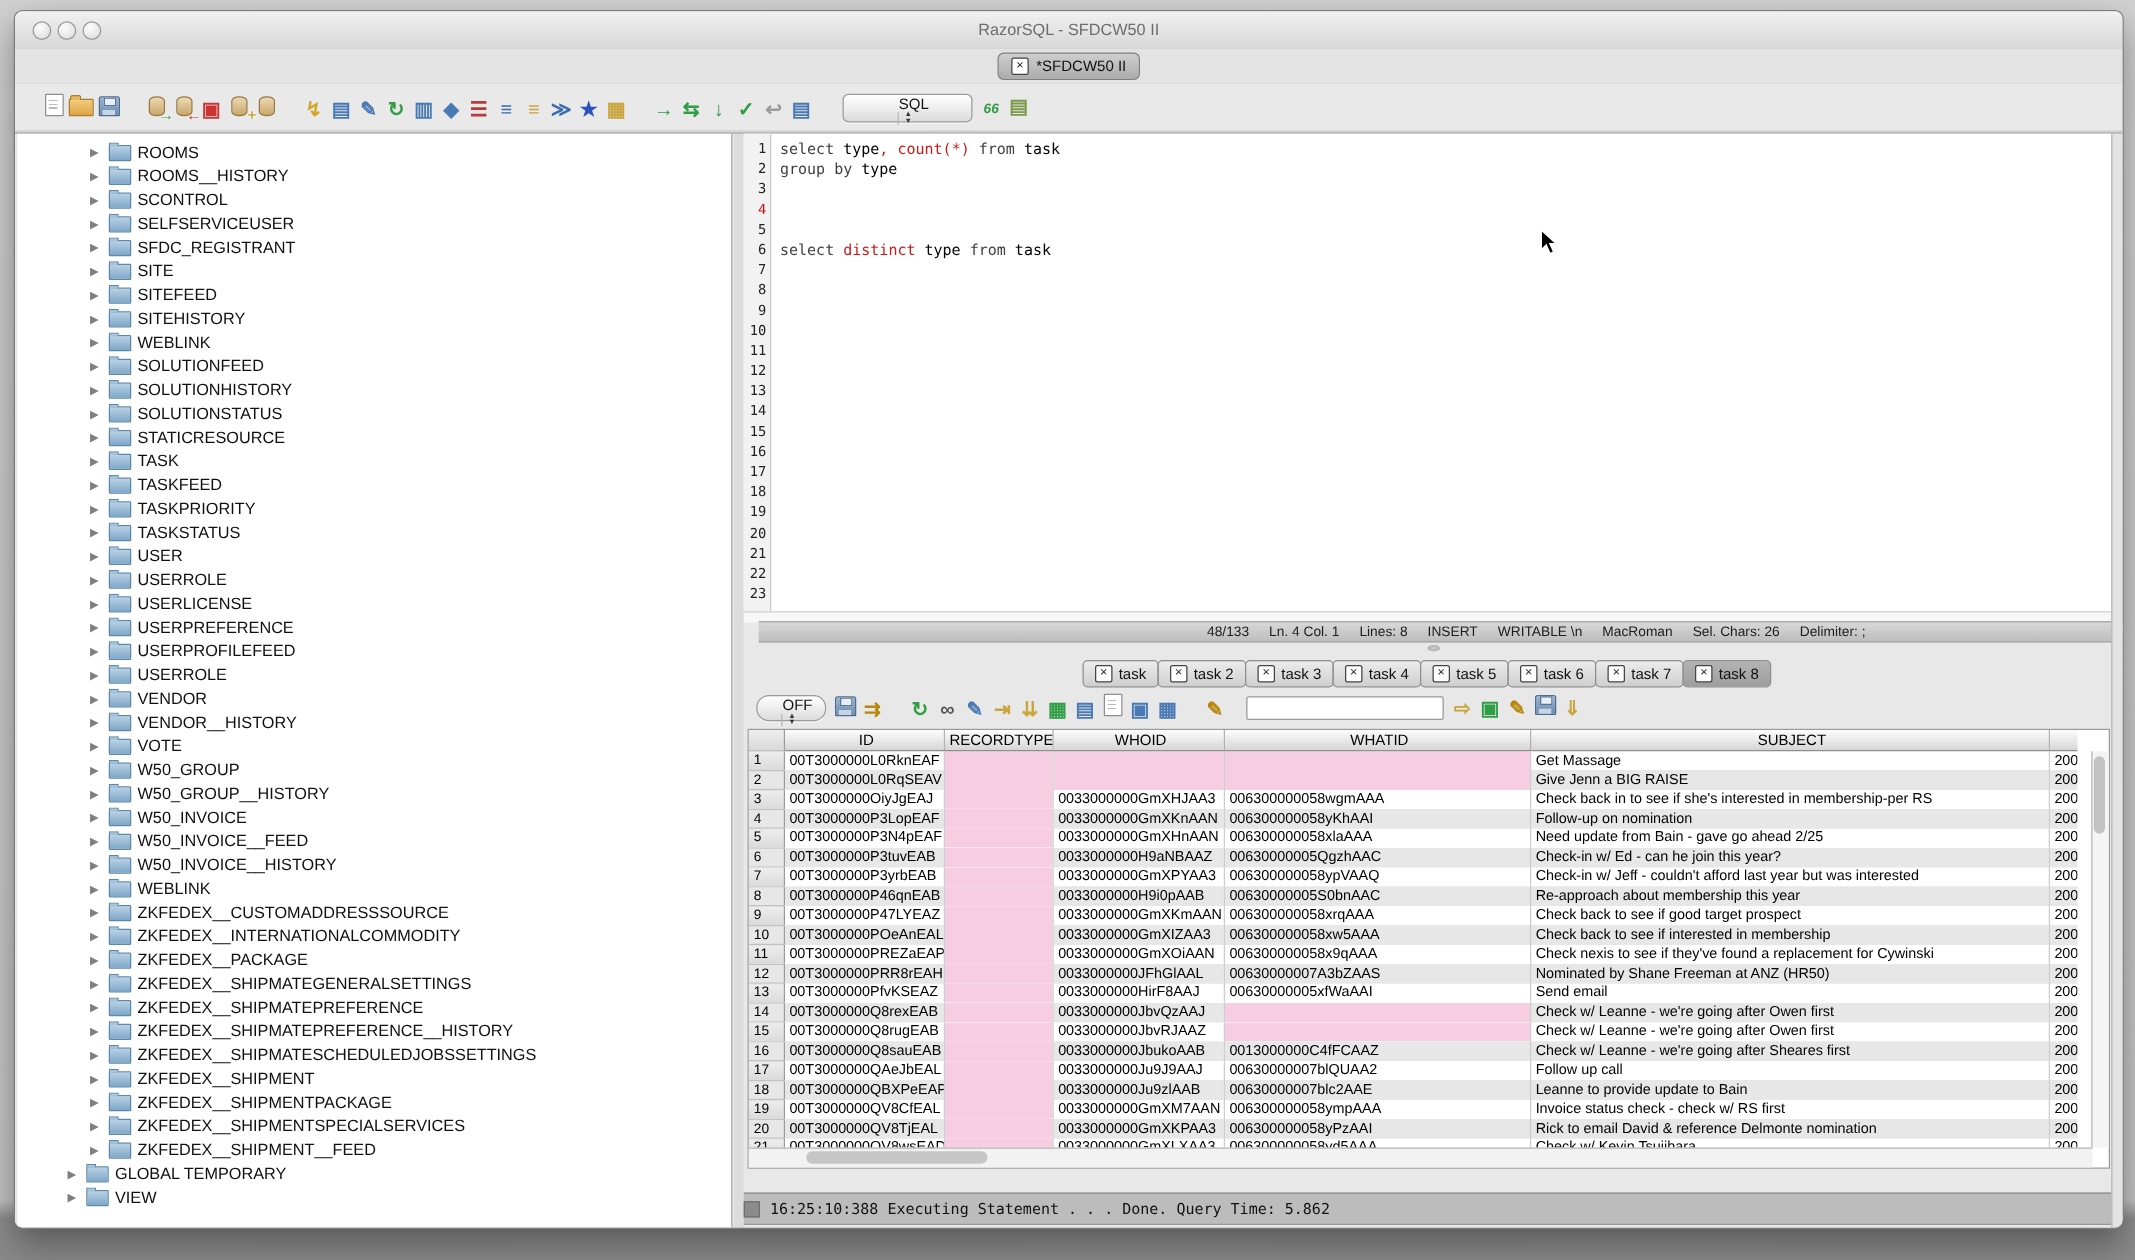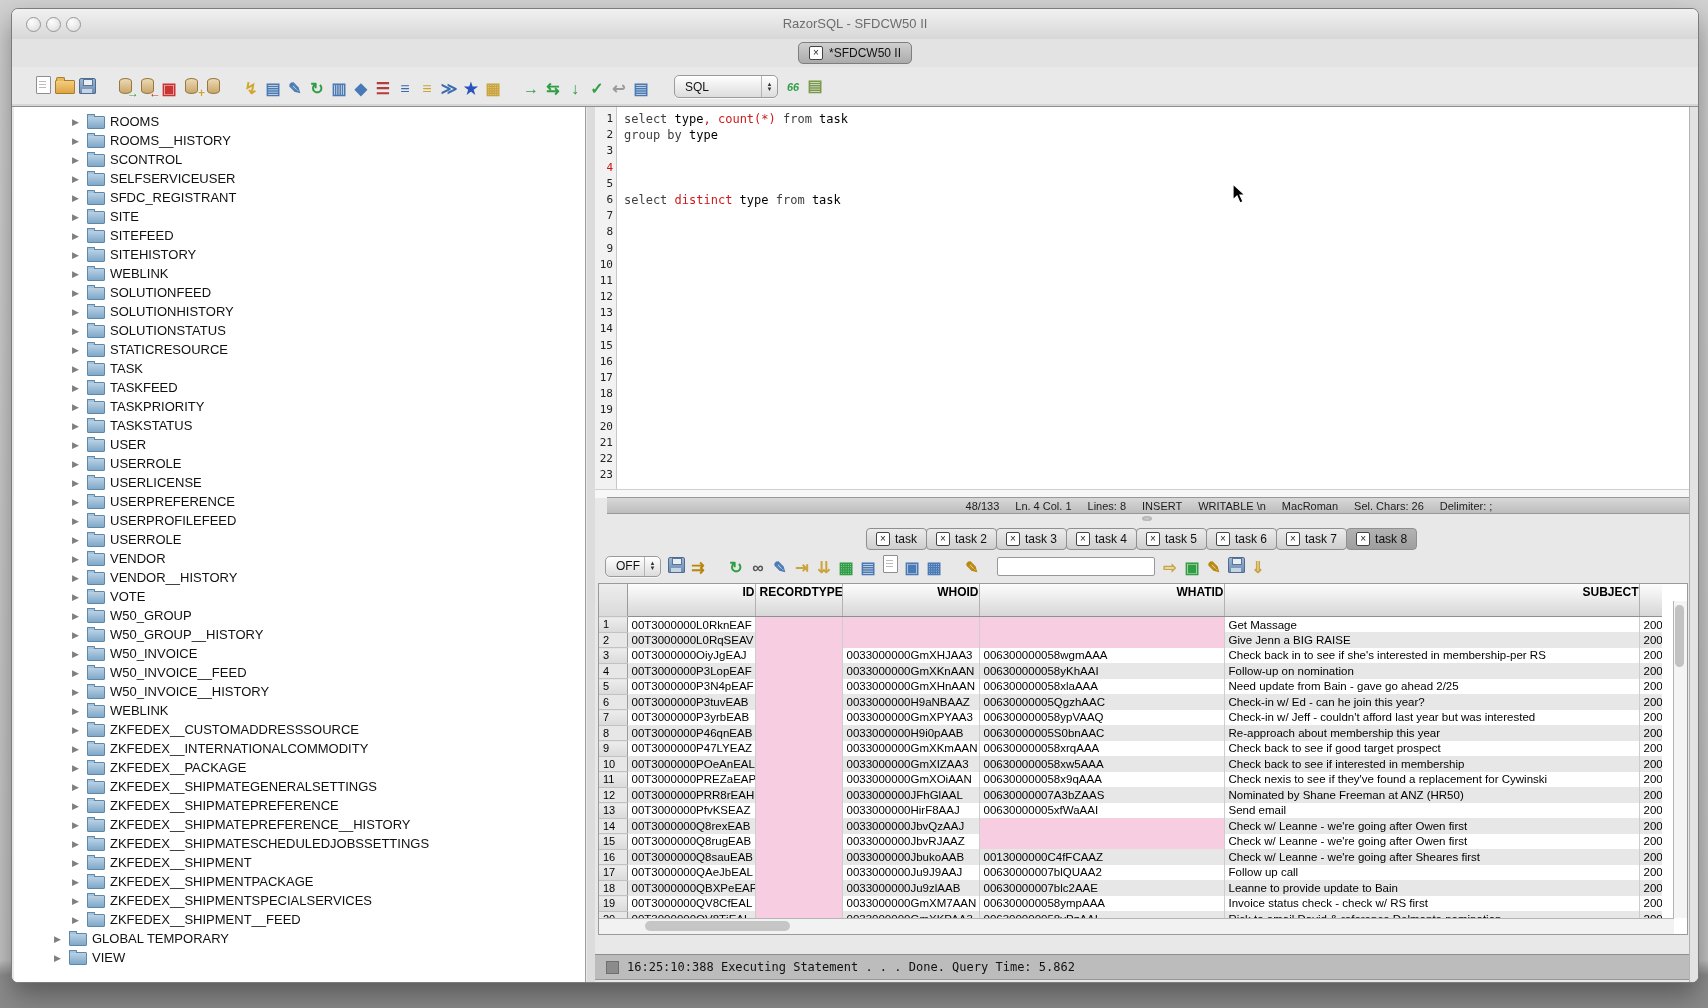--- a/index.html
+++ b/index.html
@@ -46,21 +46,21 @@
   .sh-disk{width:15px;height:14px;background:linear-gradient(#9db7d4,#6d8cb0);border:1px solid #4f6d90;
     border-radius:2px 2px 1px 1px;position:relative;}
   .sh-disk::before{content:"";position:absolute;left:3px;top:0;width:8px;height:5px;background:#e9eef4;border:1px solid #5a7697;}
   .sh-disk::after{content:"";position:absolute;left:2px;bottom:0;width:10px;height:4px;background:#c7d4e4;}
   .sh-cyl{width:11px;height:14px;background:linear-gradient(#ecd9b4,#c9a76c);border:1px solid #97793f;
     border-radius:50% 50% 50% 50% / 22% 22% 22% 22%;}
   .tbicon .ov{position:absolute;right:-3px;bottom:-2px;font-size:12px;font-weight:bold;
     text-shadow:0 0 2px #fff,0 0 2px #fff;line-height:1;}
   
   .combo{height:21px;border:1px solid #9b9b9b;border-radius:5px;background:linear-gradient(#ffffff,#dcdcdc);
-    display:inline-flex;align-items:center;font-size:12px;color:#111;box-shadow:0 1px 0 #f7f7f7;}
+    display:inline-flex;align-items:center;font-size:12px;color:#111;box-shadow:0 1px 0 #f7f7f7;flex-direction:column;}
   #sql-combo{width:102px;margin-left:18px;}
   .combo .clabel{flex:1;padding-left:10px;}
   .combo .stepper{width:15px;display:flex;flex-direction:column;align-items:center;justify-content:center;
     border-left:1px solid #b5b5b5;height:100%;font-size:6px;color:#333;line-height:5px;}
   
   #main{position:absolute;left:0;top:98px;width:100%;bottom:0;background:#e8e8e8;}
   #tree{position:absolute;left:2px;top:0;width:572px;height:100%;background:#fff;
     border-right:1px solid #9f9f9f;overflow:hidden;padding-top:5px;box-sizing:border-box;}
   .trow{height:19px;display:flex;align-items:center;gap:5px;font-size:13px;color:#101010;white-space:nowrap;}
   .trow.lvl2{padding-left:58px;}
@@ -94,47 +94,47 @@
     background:radial-gradient(#cfcfcf,#9f9f9f);}
   
   #result-tabs{position:absolute;left:0;top:420px;width:100%;height:24px;display:flex;justify-content:center;align-items:center;}
   .rtab{display:flex;align-items:center;gap:5px;height:20px;padding:0 9px;margin-left:-1px;
     background:linear-gradient(#ececec,#cfcfcf);border:1px solid #8f8f8f;border-radius:4px;
     font-size:12px;color:#111;}
   .rtab.sel{background:linear-gradient(#b3b3b3,#9e9e9e);}
   
   #res-toolbar{position:absolute;left:0;top:444px;width:100%;height:30px;display:flex;align-items:center;
     gap:4px;padding-left:10px;box-sizing:border-box;}
-  #off-combo{width:54px;height:19px;}
+  #off-combo{width:54px;height:19px;border-radius:10px;}
   #res-search{width:150px;height:17px;border:1px solid #989898;border-radius:2px;font-size:12px;
     margin-left:10px;padding:0 3px;background:#fff;}
   
   #grid-wrap{position:absolute;left:3px;top:476px;width:1090px;height:352px;background:#fff;
     border:1px solid #9a9a9a;box-sizing:border-box;}
   #grid-clip{position:absolute;left:0;top:0;width:1063px;height:336px;overflow:hidden;}
   table.grid{border-collapse:collapse;table-layout:fixed;width:1100px;
     font-size:11.5px;color:#000;}
   table.grid col.c-rn{width:28px}table.grid col.c-id{width:128px}table.grid col.c-rt{width:87px}
   table.grid col.c-who{width:137px}table.grid col.c-what{width:245px}table.grid col.c-subj{width:415px}
   table.grid col.c-ac{width:60px}
   table.grid th{height:16px;background:linear-gradient(#fdfdfd,#d6d6d6);border-right:1px solid #b2b2b2;
-    border-bottom:1px solid #8f8f8f;font-weight:bold;text-align:right;padding:0 0 16px 4px;font-size:12px;white-space:nowrap;overflow:hidden;}
+    border-bottom:1px solid #8f8f8f;font-weight:normal;text-align:center;padding:0 0 0 4px;font-size:12px;white-space:nowrap;overflow:hidden;}
   table.grid td{height:14.5px;padding:0 0 0 4px;border-right:1px solid #cdcdcd;white-space:nowrap;overflow:hidden;}
   table.grid tr:nth-child(even) td{background:#e7e7e7;}
   table.grid td.rn,table.grid th.rn{background:linear-gradient(#ededed,#dadada);border-right:1px solid #9a9a9a;
     border-bottom:1px solid #c2c2c2;font-size:11px;}
   table.grid td.nul{background:#f7cde2 !important;}
   #grid-vscroll{position:absolute;right:0;top:17px;width:13px;bottom:16px;background:#f4f4f4;border-left:1px solid #b5b5b5;}
   #grid-vthumb{position:absolute;left:1px;top:4px;width:9px;height:62px;background:#c2c2c2;border-radius:5px;}
   #grid-hscroll{position:absolute;left:0;bottom:0;height:15px;right:13px;background:#f2f2f2;border-top:1px solid #b5b5b5;}
   #grid-hthumb{position:absolute;left:46px;top:2px;width:145px;height:10px;background:#c6c6c6;border-radius:5px;}
   
   #bottom-status{position:absolute;left:0;top:847px;width:100%;height:26px;box-sizing:border-box;
     background:#bcbcbc;border-top:1px solid #8e8e8e;border-bottom:1px solid #989898;
-    display:flex;align-items:center;gap:8px;padding-left:11px;
+    display:flex;align-items:center;gap:8px;padding-left:0;
     font-family:"DejaVu Sans Mono",monospace;font-size:12px;color:#111;}
   #status-square{width:11px;height:11px;background:#8b8b8b;border:1px solid #6f6f6f;}
   
   #cursor{position:absolute;left:1232px;top:183px;z-index:99;}
 </style>
 </head>
 <body>
 
 <div id="window">
   <div id="titlebar">

